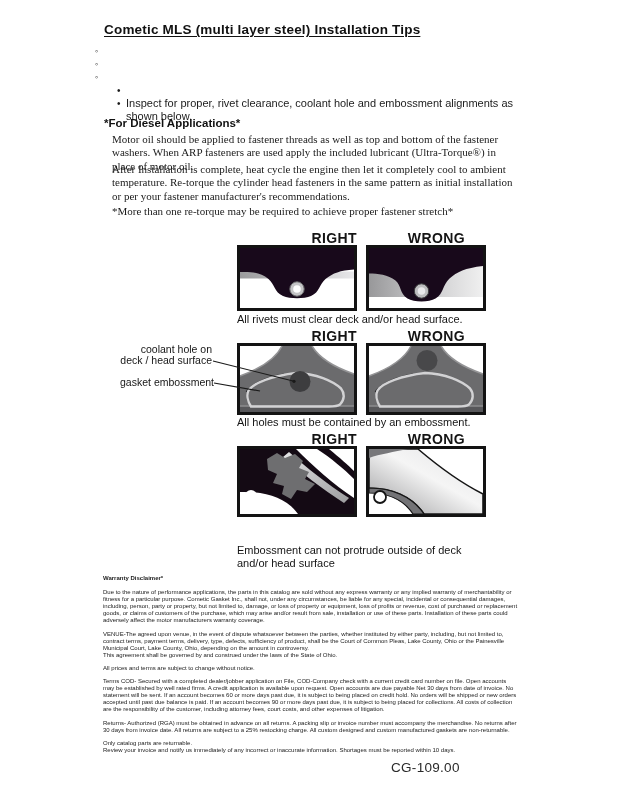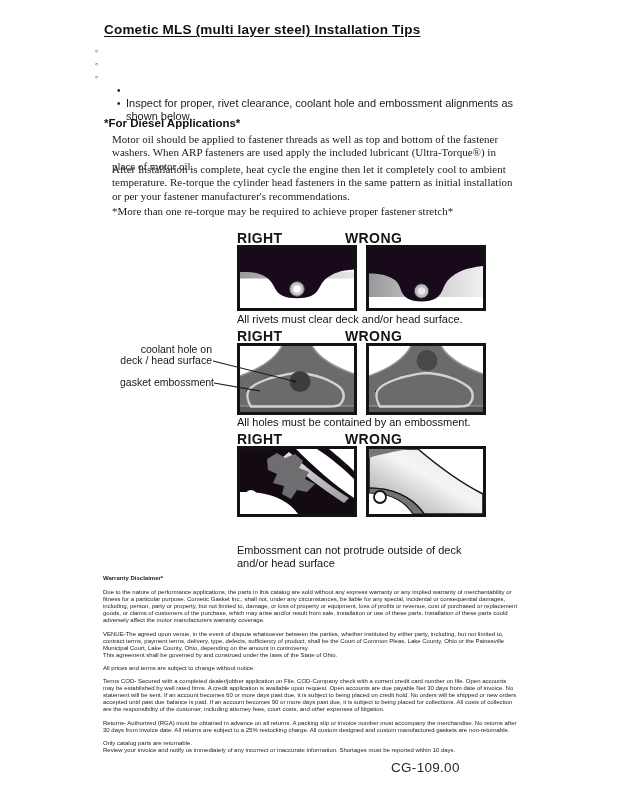--- a/index.html
+++ b/index.html
@@ -9,21 +9,21 @@
   .tips{left:95px;top:45px;width:436px;font-size:11px;color:#1b1b1b;}
   .tip-line{display:flex;line-height:12.7px;}
   .tip-line .mk{width:9px;flex:0 0 9px;font-size:9px;line-height:13px;}
   .tip-line.sub{margin-left:22px;}
   .tip-line.sub .mk{font-size:10px;}
   .diesel-h{left:104px;top:117px;font-size:11.5px;font-weight:bold;color:#111;}
   .bodypara{left:112px;width:408px;font-size:11px;line-height:13.3px;color:#1b1b1b;font-family:Liberation Serif, serif;}
   .p1{top:133px;}
   .p2{top:163px;}
   .note{top:205px;}
-  .dlabel{width:120px;text-align:left;font-size:14px;font-weight:bold;letter-spacing:.4px;color:#141414;}
+  .dlabel{width:120px;text-align:right;font-size:14px;font-weight:bold;letter-spacing:.4px;color:#141414;}
   .lab-r1{top:230px;}
   .lab-r2{top:328px;}
   .lab-r3{top:431px;}
   .col-right{left:237px;}
   .col-wrong{left:345px;}
   .dcaption{left:237px;font-size:11px;color:#141414;line-height:13px;white-space:pre-line;}
   .cap1{top:313px;}
   .cap2{top:416px;}
   .cap3{top:544px;}
   .dbox{position:absolute;display:block;}

